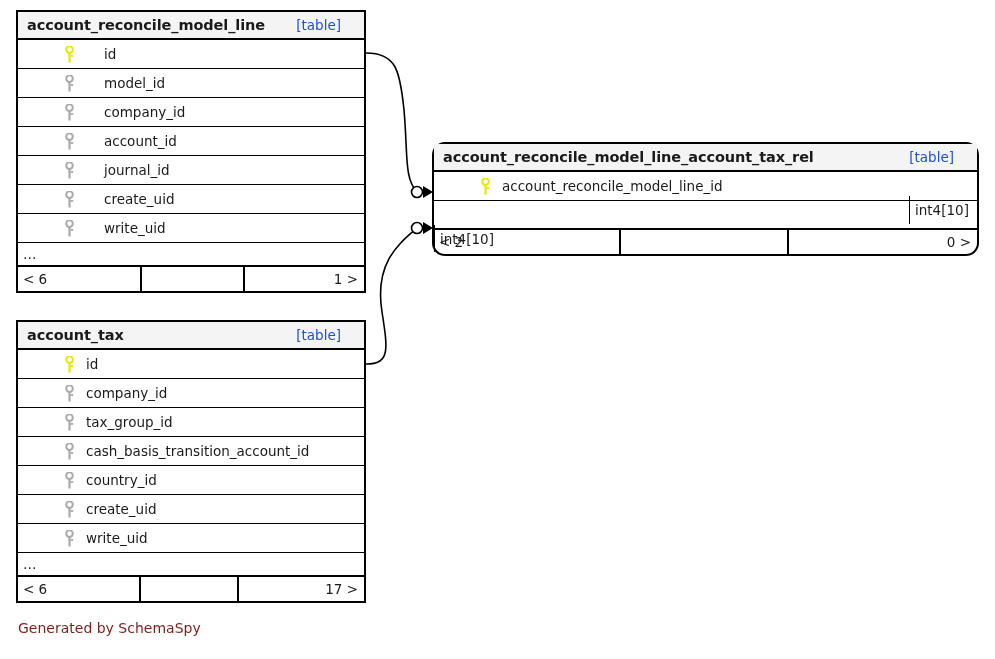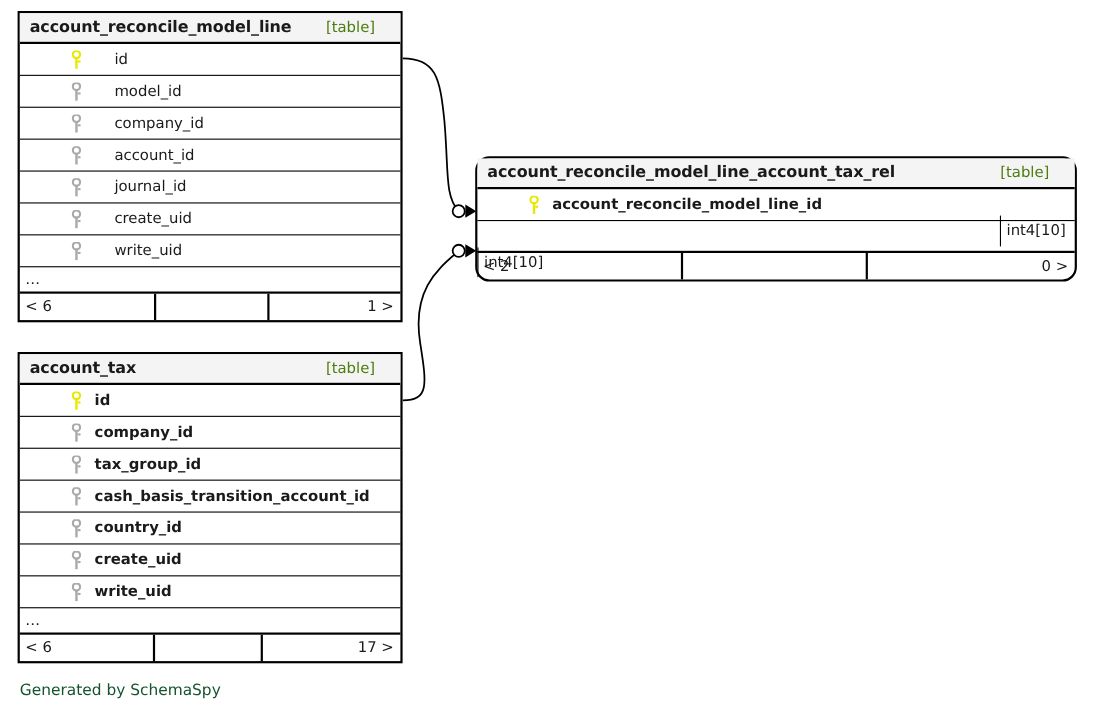--- a/index.html
+++ b/index.html
@@ -49,21 +49,21 @@
   }
   .tbl-title {
     font-weight: bold;
     font-size: 14.5px;
     letter-spacing: -0.1px;
     white-space: nowrap;
   }
   .tbl-kind {
     font-size: 13.5px;
     font-weight: normal;
-    color: #4d7c0f;
+    color: #1d4ed8;
     white-space: nowrap;
   }
 
   .tbl-row {
     display: flex;
     align-items: center;
     height: 29px;
     border-bottom: 1px solid #000000;
     box-sizing: border-box;
     font-size: 13.5px;
@@ -85,21 +85,21 @@
     flex: 0 0 14px;
     display: flex;
     align-items: center;
     justify-content: center;
     margin-left: 2px;
   }
   .col-name { }
 
   
   .indent-wide .col-name { margin-left: 28px; }
-  .indent-narrow .col-name { margin-left: 10px; font-weight: bold; }
+  .indent-narrow .col-name { margin-left: 10px; }
 
   .type-cell {
     flex: 0 0 auto;
     height: 100%;
     display: flex;
     align-items: center;
     padding: 0 21px 0 5px;
     border-left: 1px solid #000000;
     box-sizing: border-box;
     font-size: 13.5px;
@@ -134,21 +134,21 @@
     overflow: hidden;
   }
   .foot-left   { justify-content: flex-start; padding-left: 5px; }
   .foot-mid    { border-left: 2px solid #000000; border-right: 2px solid #000000; }
   .foot-right  { justify-content: flex-end; padding-right: 6px; flex: 1 1 auto; }
 
   
   .credit {
     position: absolute;
     font-size: 14px;
-    color: #14532d;
+    color: #7f1d1d;
     white-space: nowrap;
     z-index: 2;
   }
 </style>
 </head>
 <body>
 
 <svg id="edge-layer" viewBox="0 0 995 659" width="995" height="659" xmlns="http://www.w3.org/2000/svg">
   <g fill="none" stroke="#000000" stroke-width="1.6">
     <path d="M 366 53 C 396 53 400 70 404 110 C 408 155 404 178 417 192"></path>

